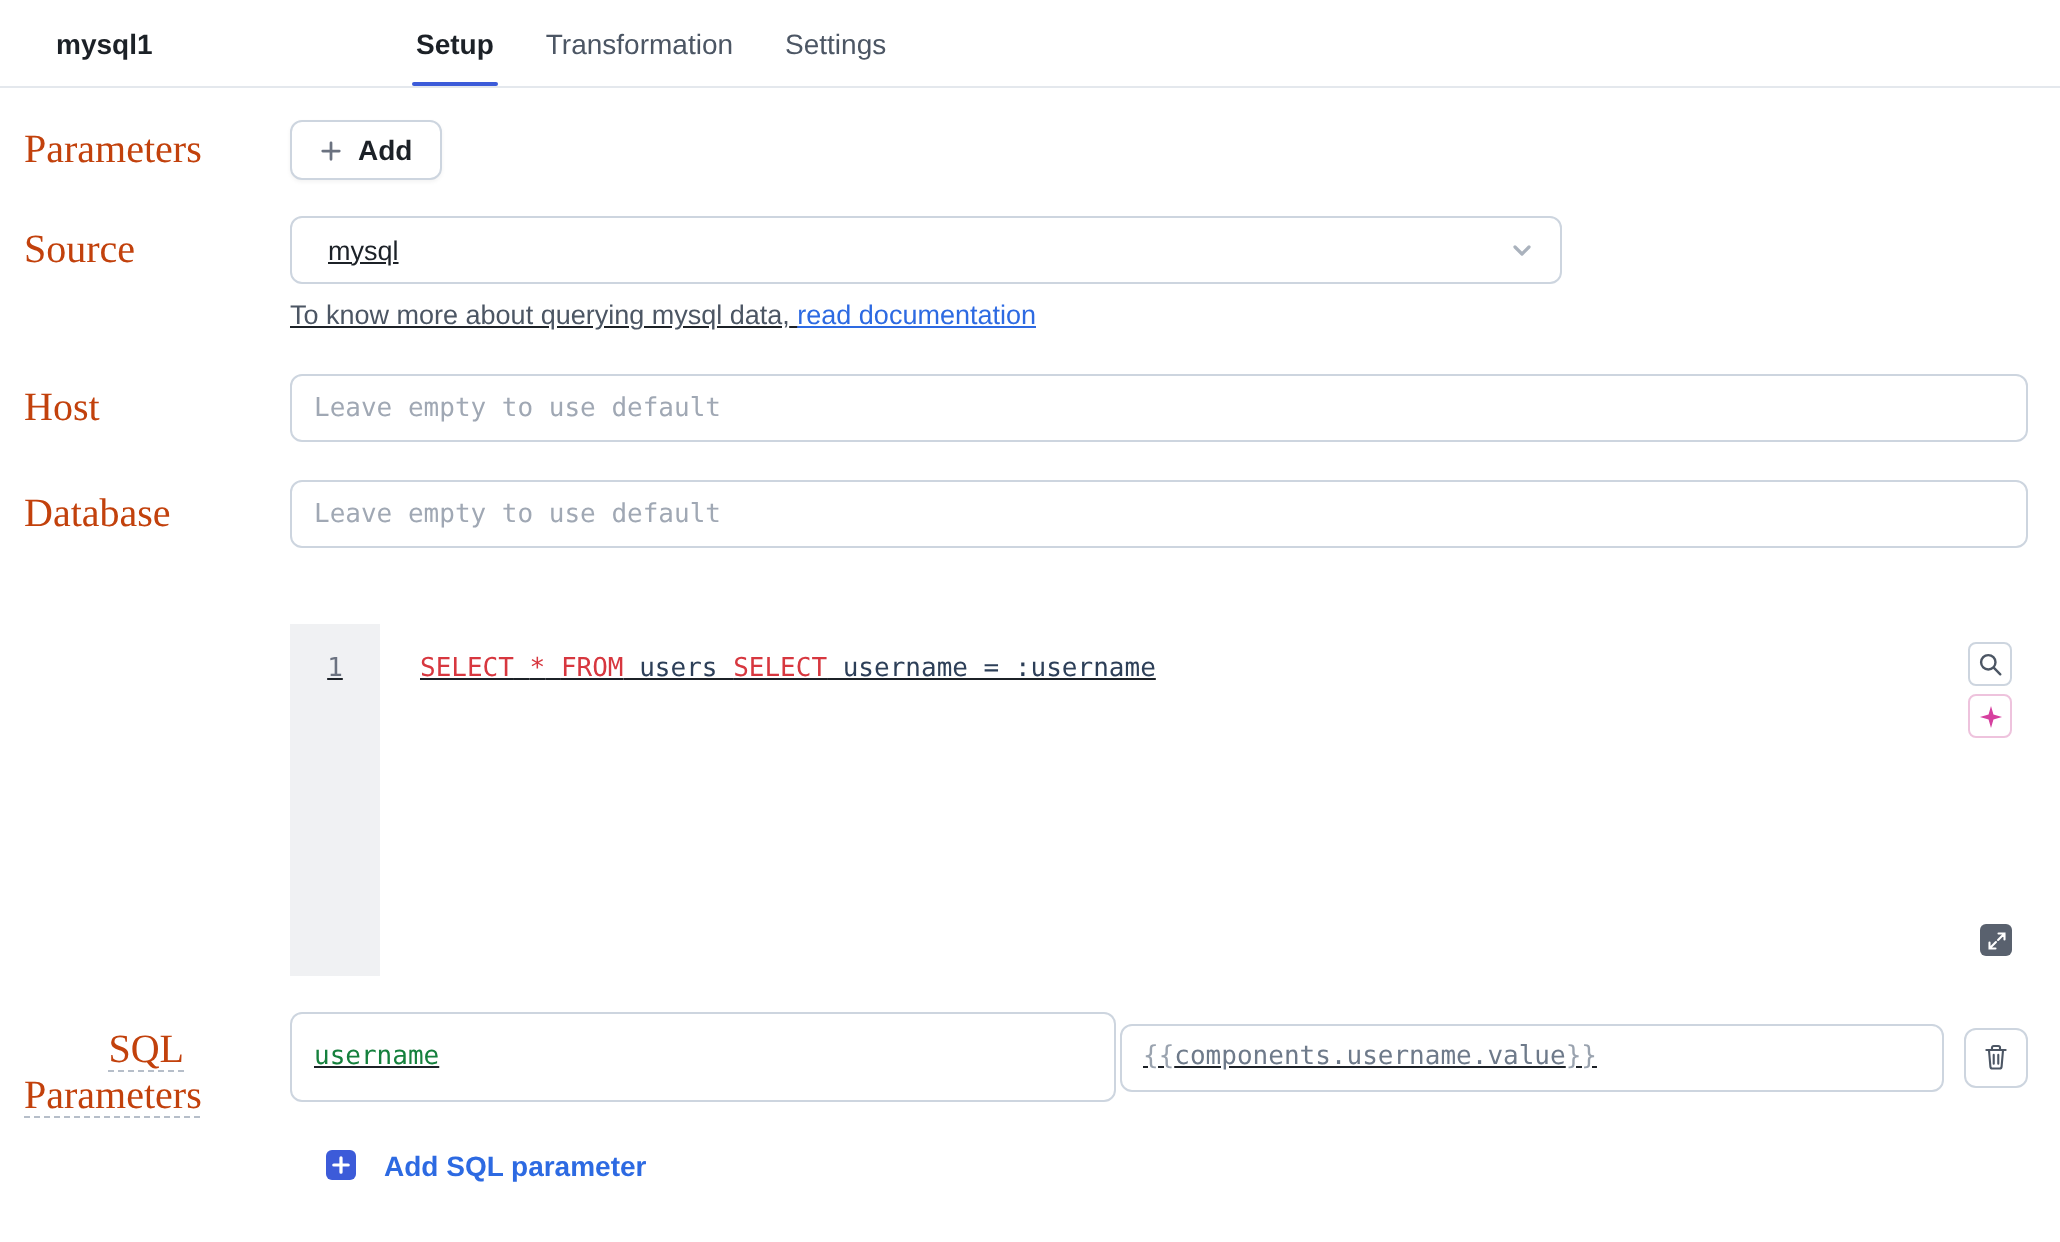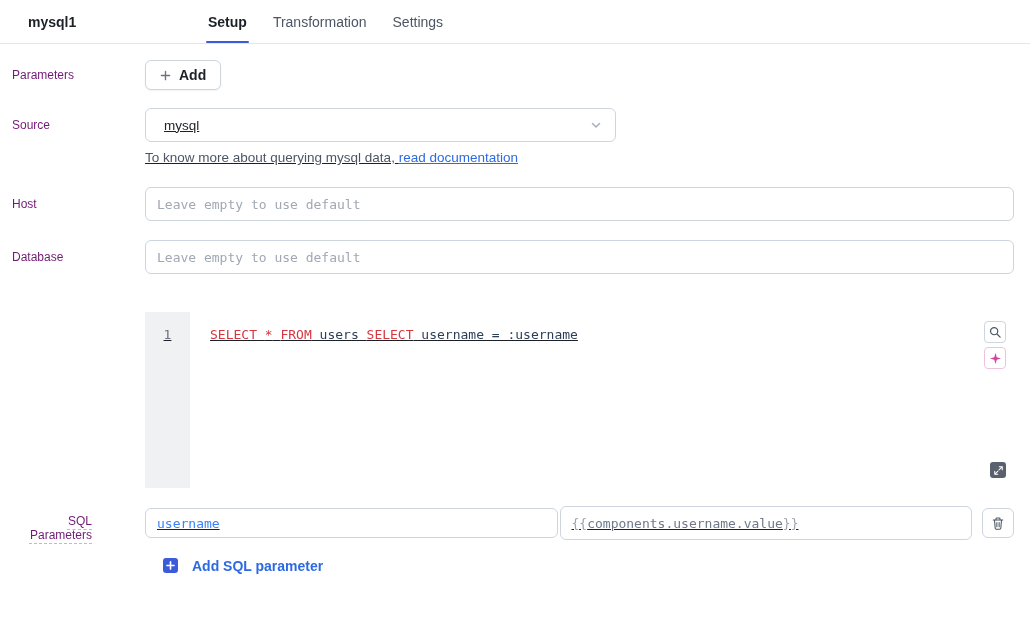--- a/index.html
+++ b/index.html
@@ -17,21 +17,21 @@
   .actions { margin-left:auto; display:flex; align-items:center; gap:10px; }
   .btn { display:inline-flex; align-items:center; gap:7px; height:30px; padding:0 13px;
     background:#fff; border:1px solid #cdd5df; border-radius:6px; font-size:14px; color:#1c2127; cursor:pointer;
     font-family:"Liberation Sans", sans-serif; }
   .btn .run-label { font-weight:600; }
   .btn .shortcut { color:#8f9aa8; }
 
   
   .main { padding:0 16px 0 12px; }
   .row { display:flex; }
-  .row-label { width:133px; flex-shrink:0; font-size:12px; color:#701a75; }
+  .row-label { width:133px; flex-shrink:0; font-size:20px; color:#c2410c;font-family:Liberation Serif, serif; }
   .row-content { flex:1; min-width:0;text-decoration:underline; }
 
   .row-parameters { margin-top:16px; }
   .row-parameters .row-label { line-height:30px; }
   .row-source { margin-top:18px; }
   .row-source .row-label { line-height:34px; }
   .row-host { margin-top:22px; }
   .row-host .row-label { line-height:34px; }
   .row-database { margin-top:19px; }
   .row-database .row-label { line-height:34px; }
@@ -41,21 +41,21 @@
   .row-sqlparams .row-label { padding-top:8px; width:80px; margin-right:53px;
     text-decoration:underline dashed; text-decoration-color:#b6bec9; text-decoration-thickness:1px; text-underline-offset:4px;text-align:right; }
   .row-addparam { margin-top:14px; }
 
   
   .add-btn { display:inline-flex; align-items:center; gap:8px; height:30px; padding:0 14px;
     background:#fff; border:1px solid #cdd5df; border-radius:6px; font-size:14px; cursor:pointer;
     box-shadow:0 1px 2px rgba(0,0,0,.05); font-family:"Liberation Sans", sans-serif; }
   .add-btn .add-label { font-weight:600; color:#1c2127; }
 
-  .select { display:flex; align-items:center; width:471px; height:34px; border:1px solid #cdd5df;
+  .select { display:flex; align-items:center; width:636px; height:34px; border:1px solid #cdd5df;
     border-radius:6px; padding:0 12px 0 18px; font-size:13.5px; color:#1c2127; cursor:pointer; background:#fff; }
   .select .chev { margin-left:auto; display:flex; }
 
   .hint { margin-top:8px; font-size:13.5px; color:#4c5664; }
   .hint a { color:#2d6ae2; text-decoration:underline; cursor:pointer; }
 
   .text-input { width:100%; height:34px; border:1px solid #cdd5df; border-radius:6px; padding:0 11px;
     font-family:"DejaVu Sans Mono", monospace; font-size:13px; color:#1c2127; background:#fff; outline:none; }
   .text-input::placeholder { color:#a0a8b4; }
 
@@ -72,22 +72,22 @@
   .tok-plain { color:#2d3f58; }
   .editor-tools { position:absolute; top:9px; right:8px; display:flex; flex-direction:column; gap:4px; }
   .tool-btn { width:22px; height:22px; display:flex; align-items:center; justify-content:center;
     background:#fff; border:1px solid #cdd5df; border-radius:4px; cursor:pointer; }
   .tool-btn.sparkle { border-color:#eec3dd; }
   .expand-btn { position:absolute; right:8px; bottom:10px; width:16px; height:16px; border-radius:3px;
     background:#59616e; display:flex; align-items:center; justify-content:center; cursor:pointer; border:none; }
 
   
   .param-row { display:flex; align-items:center; }
-  .param-key { flex:1; height:30px; border:1px solid #cdd5df; border-radius:6px; padding:0 11px;
-    font-family:"DejaVu Sans Mono", monospace; font-size:13px; color:#3b82f6; background:#fff; outline:none; margin-right:2px; }
+  .param-key { flex:1; height:45px; border:1px solid #cdd5df; border-radius:6px; padding:0 11px;
+    font-family:"DejaVu Sans Mono", monospace; font-size:13px; color:#15803d; background:#fff; outline:none; margin-right:2px; }
   .param-value { flex:1; height:34px; border:1px solid #cdd5df; border-radius:6px; padding:0 11px;
     display:flex; align-items:center; font-family:"DejaVu Sans Mono", monospace; font-size:13px; background:#fff; cursor:text; white-space:pre; }
   .brace { color:#9aa3af; }
   .binding-body { color:#6e7a8a; }
   .trash-btn { width:32px; height:30px; margin-left:10px; display:flex; align-items:center; justify-content:center;
     background:#fff; border:1px solid #cdd5df; border-radius:6px; cursor:pointer; flex-shrink:0; }
 
   .add-param { display:inline-flex; align-items:center; gap:14px; padding-left:18px; cursor:pointer; background:none; border:none; }
   .plus-square { width:15px; height:15px; background:#3c5bd9; border-radius:3px; display:flex; align-items:center; justify-content:center; }
   .add-param-label { font-size:14px; font-weight:600; color:#2d6ae2; font-family:"Liberation Sans", sans-serif; }

